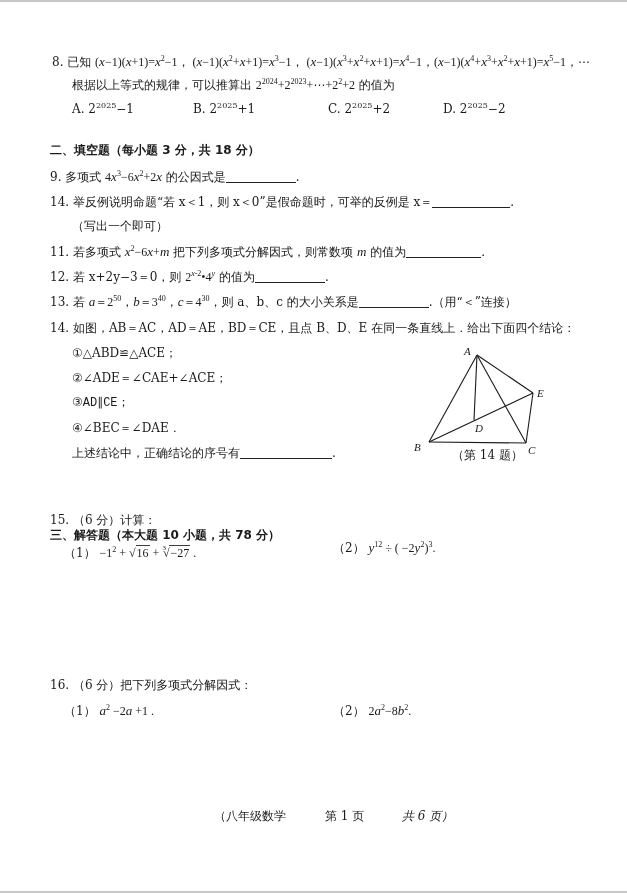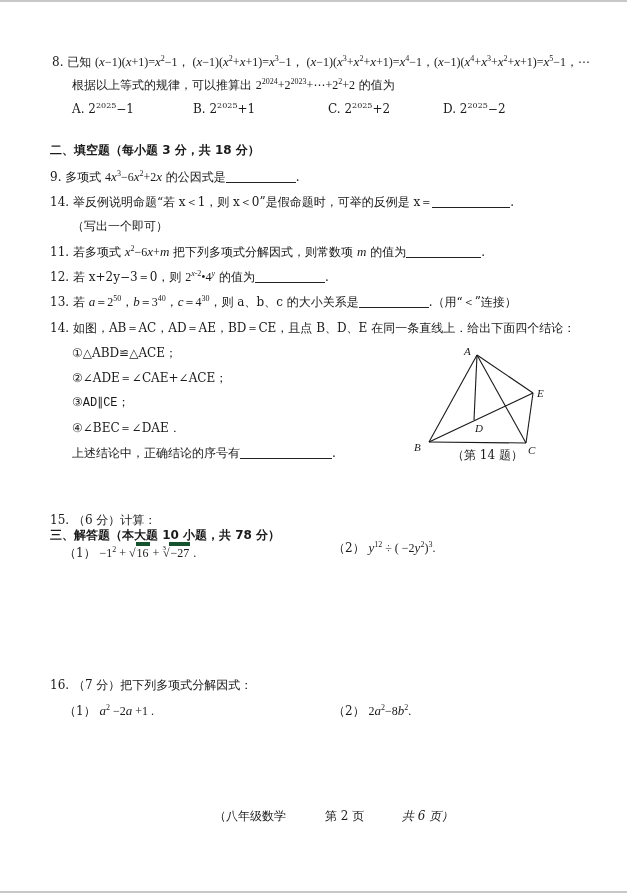--- a/index.html
+++ b/index.html
@@ -8,21 +8,21 @@
     font-family: "DejaVu Serif", "Liberation Serif", serif; color: #1a1a1a;
   }
   .edge-top { position: absolute; left: 0; top: 0; width: 627px; height: 2px; background: #c8c8c8; }
   .edge-bottom { position: absolute; left: 0; bottom: 0; width: 627px; height: 2px; background: #c8c8c8; }
   .line { position: absolute; font-size: 12px; line-height: 16px; white-space: nowrap; }
   .heading { font-weight: bold; font-family: "DejaVu Sans", "Liberation Sans", sans-serif; font-size: 12px; }
   i.v { font-style: italic; font-family: "Liberation Serif", serif; font-size: 13px; }
   sup { font-size: 8px; line-height: 0; vertical-align: 5px; }
   .blank { display: inline-block; border-bottom: 1px solid #222; height: 12px; vertical-align: -2px; }
   .opt { position: absolute; font-size: 12px; line-height: 16px; white-space: nowrap; }
-  .sqrt { border-top: 4px solid #14532d; padding: 0 1px; }
+  .sqrt { border-top: 1px solid #14532d; padding: 0 1px; }
   .idx { font-size: 7px; vertical-align: 7px; margin-right: -3px; }
   .figure { position: absolute; left: 400px; top: 335px; width: 160px; height: 135px; }
   .fig-caption { position: absolute; left: 452px; top: 449px; font-size: 12px; line-height: 12px; white-space: nowrap; }
   .footer { position: absolute; top: 808px; left: 0; width: 627px; font-size: 12px; line-height: 16px; }
   .footer span { position: absolute; white-space: nowrap; }
 </style>
 </head>
 <body>
 
 <div class="edge-top"></div>
@@ -135,30 +135,30 @@
   <span>（1）</span>
   <span style="font-family:'Liberation Serif',serif;">−1<sup>2</sup> + √<span class="sqrt">16</span> + <span class="idx">3</span>√<span class="sqrt">−27</span> .</span>
 </div>
 <div class="line" style="left:333px; top:540px;">
   <span>（2）</span>
   <span style="font-family:'Liberation Serif',serif;"><i class="v">y</i><sup>12</sup> ÷ ( −2<i class="v">y</i><sup>2</sup>)<sup>3</sup>.</span>
 </div>
 
 <div class="line" style="left:50px; top:677px;">
   <span>16.</span>
-  <span>（7 分）把下列多项式分解因式：</span>
+  <span>（6 分）把下列多项式分解因式：</span>
 </div>
 <div class="line" style="left:64px; top:703px;">
   <span>（1）</span>
   <span style="font-family:'Liberation Serif',serif;margin-top:7px;"><i class="v">a</i><sup>2</sup> −2<i class="v">a</i> +1 .</span>
 </div>
 <div class="line" style="left:333px; top:703px;">
   <span>（2）</span>
   <span style="font-family:'Liberation Serif',serif;">2<i class="v">a</i><sup>2</sup>−8<i class="v">b</i><sup>2</sup>.</span>
 </div>
 
 <div class="footer">
   <span style="left:214px;">（八年级数学</span>
-  <span style="left:325px;">第 2 页</span>
+  <span style="left:325px;">第 1 页</span>
   <span style="left:402px;font-style:italic;">共 6 页）</span>
 </div>
 
 <div class="edge-bottom"></div>
 
 </body></html>

